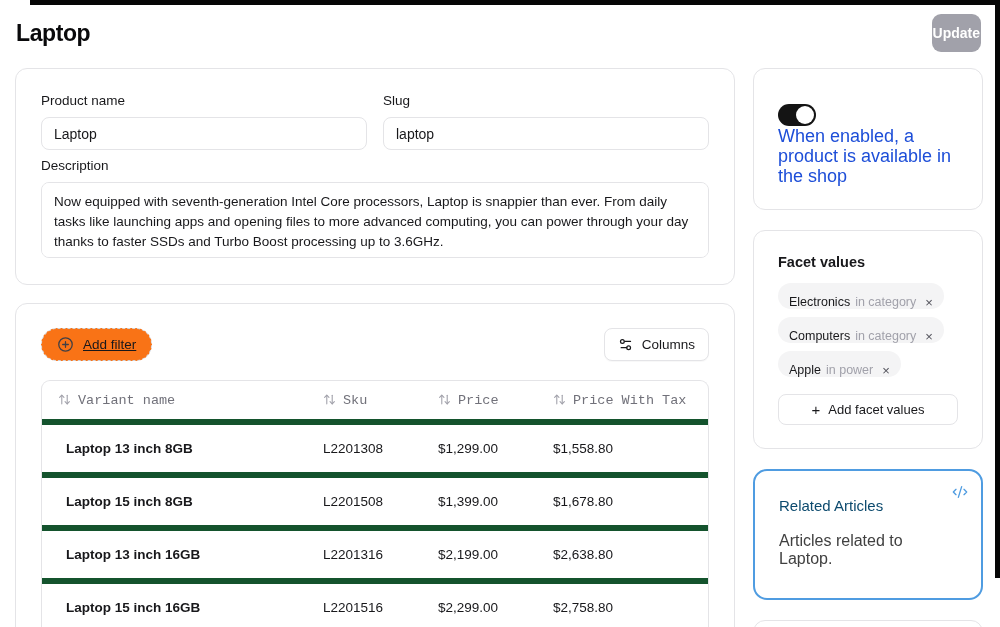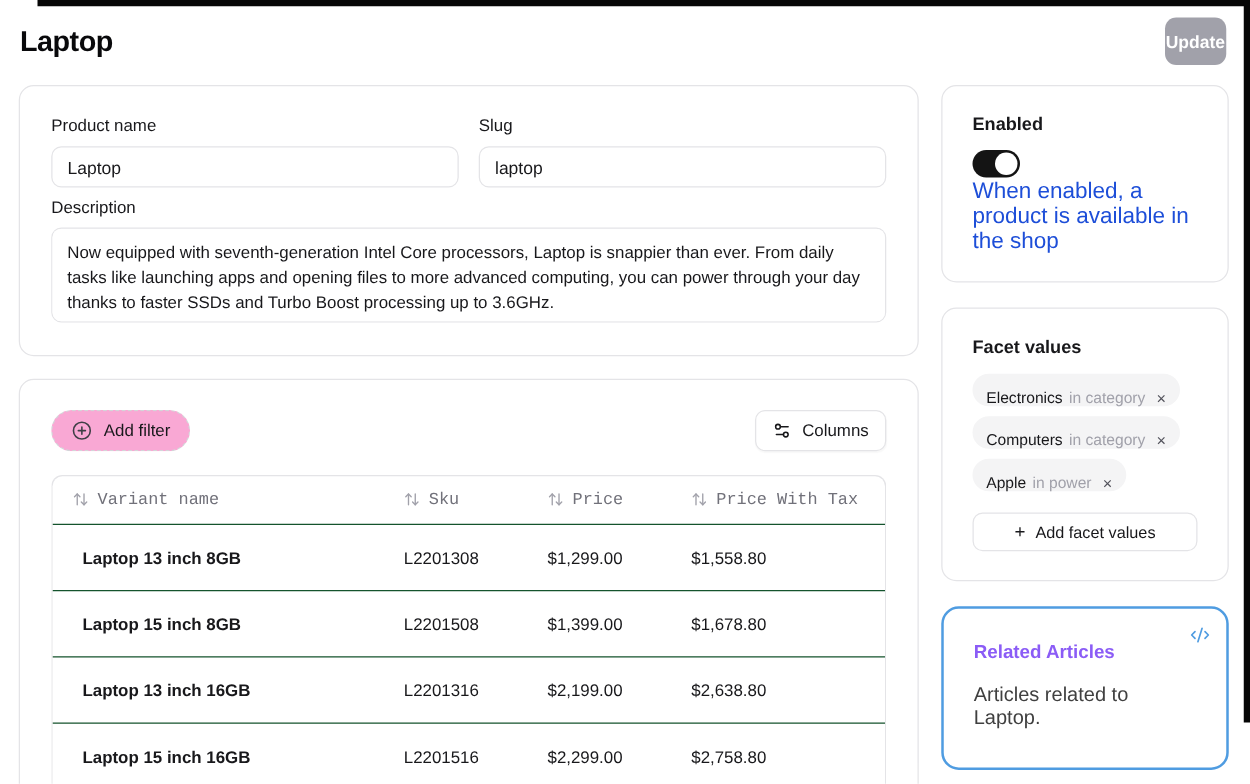--- a/index.html
+++ b/index.html
@@ -27,32 +27,32 @@
   .text-input { width: 100%; height: 33px; border: 1px solid #e4e4e7; border-radius: 8px;
     padding: 0 12px; font-size: 14px; color: #18181b; font-family: inherit; outline: none; background: #fff; }
   .desc-label { margin-top: 8px; }
   .desc-input { width: 100%; height: 76px; border: 1px solid #e4e4e7; border-radius: 8px;
     padding: 9px 12px; font-size: 13.5px; line-height: 20px; color: #18181b;
     font-family: inherit; resize: none; outline: none; display: block; }
 
   .variants-card { padding: 24px 25px 25px 25px; }
   .toolbar { display: flex; align-items: center; justify-content: space-between; margin-bottom: 19px; }
   .add-filter-btn { display: inline-flex; align-items: center; gap: 9px; height: 33px;
-    padding: 0 15px; border: 1px dashed #d4d4d8; border-radius: 17px; background: #f9a8d4;
-    font-size: 13.5px; color: #18181b; cursor: pointer; font-family: inherit; }
+    padding: 0 15px; border: 1px dashed #d4d4d8; border-radius: 17px; background: #f97316;
+    font-size: 13.5px; color: #18181b; cursor: pointer; font-family: inherit; text-decoration: underline; }
   .columns-btn { display: inline-flex; align-items: center; gap: 9px; height: 33px;
     padding: 0 13px; border: 1px solid #e4e4e7; border-radius: 8px; background: #fff;
     font-size: 13.5px; font-weight: 500; color: #18181b; cursor: pointer; font-family: inherit;
     box-shadow: 0 1px 1px rgba(0,0,0,0.03); }
 
   .vtable { border: 1px solid #e4e4e7; border-radius: 9px 9px 0 0; border-bottom: none; overflow: hidden; }
   .trow { display: grid; grid-template-columns: 265px 115px 115px 1fr; align-items: center; }
   .thead { height: 38px; color: #71717a; font-size: 13.5px; }
   .th { display: flex; gap: 7px; padding-left: 16px; font-family: Liberation Mono, monospace; }
-  .tdata { height: 53px; border-top: 1px solid #14532d; font-size: 13.5px; }
+  .tdata { height: 53px; border-top: 6px solid #14532d; font-size: 13.5px; }
   .td { padding-left: 16px; }
   .td-name { font-weight: 600; padding-left: 24px; }
   .sort-icon svg { display: block; }
 
   .side-card { padding: 23px 24px; }
   .side-title { font-size: 14.5px; font-weight: 600; color: #18181b; }
 
   .toggle { margin-top: 12px; width: 38px; height: 22px; border-radius: 11px; background: #141414;
     position: relative; cursor: pointer; }
   .toggle-knob { position: absolute; top: 2px; right: 2px; width: 18px; height: 18px;
@@ -65,21 +65,21 @@
   .chip-value { font-weight: 500; color: #18181b; }
   .chip-facet { color: #a1a1aa; margin-left: 5px; }
   .chip-close { margin-left: 9px; color: #52525b; font-size: 13px; cursor: pointer; line-height: 1; }
   .add-facet-btn { margin-top: 17px; width: 100%; height: 31px; display: flex; align-items: center;
     justify-content: center; gap: 8px; background: #fff; border: 1px solid #e4e4e7; border-radius: 8px;
     font-size: 13px; font-weight: 500; color: #18181b; cursor: pointer; font-family: inherit; }
   .plus-glyph { font-size: 15px; font-weight: 400; }
 
   .related-card { border: 2px solid #4f9ce1; border-radius: 14px; padding: 26px 24px 30px 24px;
     position: relative; }
-  .related-title { font-size: 15px; font-weight: 700; color: #8b5cf6; }
+  .related-title { font-size: 15px; font-weight: 400; color: #0c4a6e; }
   .related-body { margin-top: 18px; font-size: 16px; color: #404040; }
   .code-icon { position: absolute; top: 13px; right: 13px; }
 
   .assets-card { padding: 23px 24px; height: 120px; }
 </style>
 </head>
 <body>
 
 <div class="page">
   <div class="frame-top"></div>
@@ -205,21 +205,20 @@
             <div class="td">$2,299.00</div>
             <div class="td">$2,758.80</div>
           </div>
         </div>
       </div>
     </div>
 
     <div class="side-col">
 
       <div class="card side-card">
-        <div class="side-title">Enabled</div>
         <div class="toggle">
           <div class="toggle-knob"></div>
         </div>
         <div class="help-text">When enabled, a product is available in the shop</div>
       </div>
 
       <div class="card side-card">
         <div class="side-title">Facet values</div>
         <div class="chips">
           <span class="chip">

